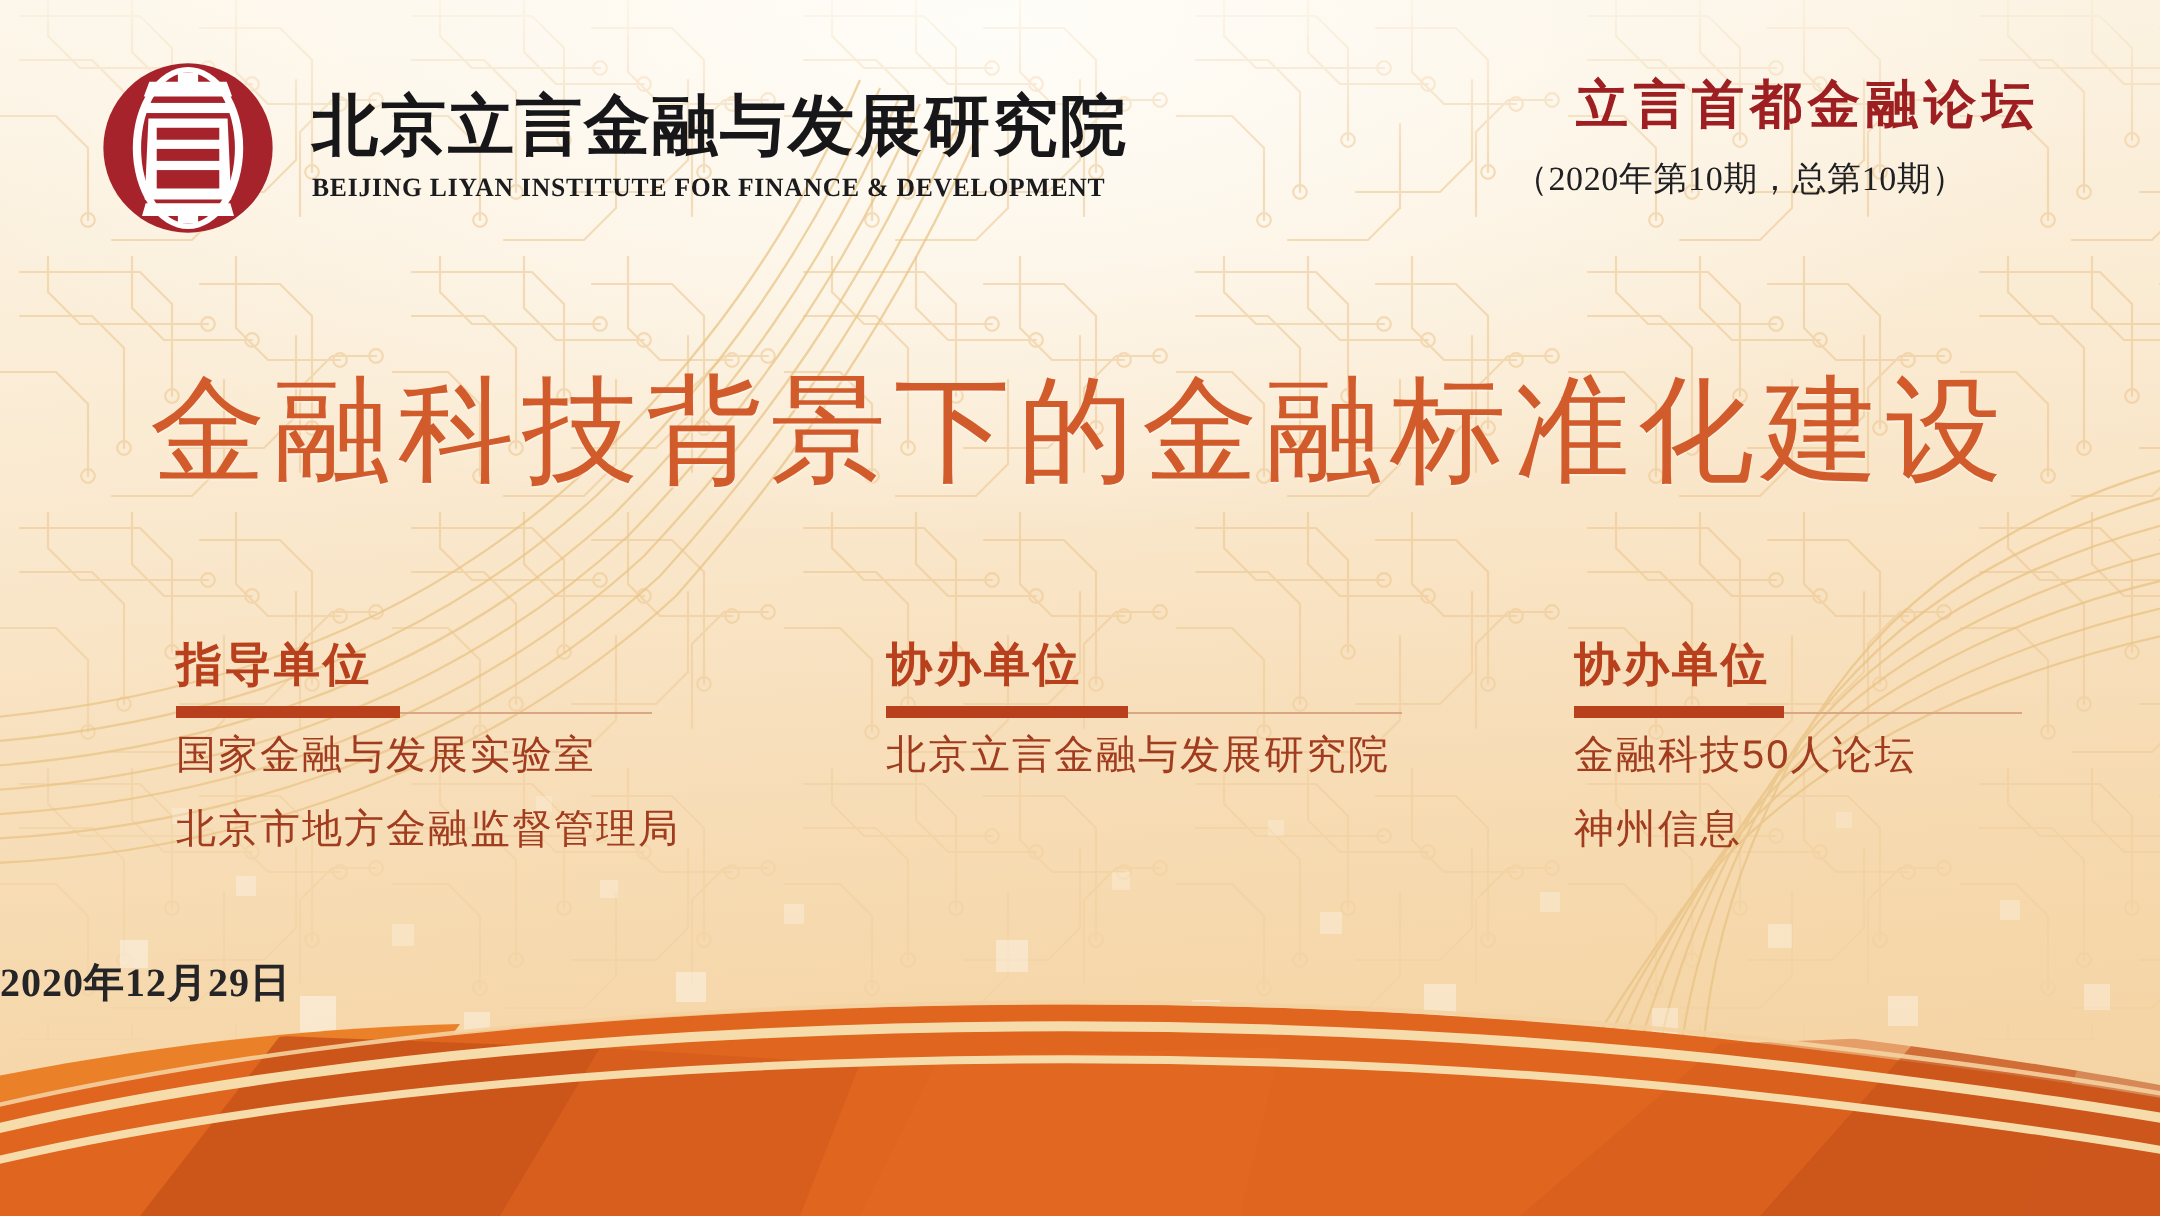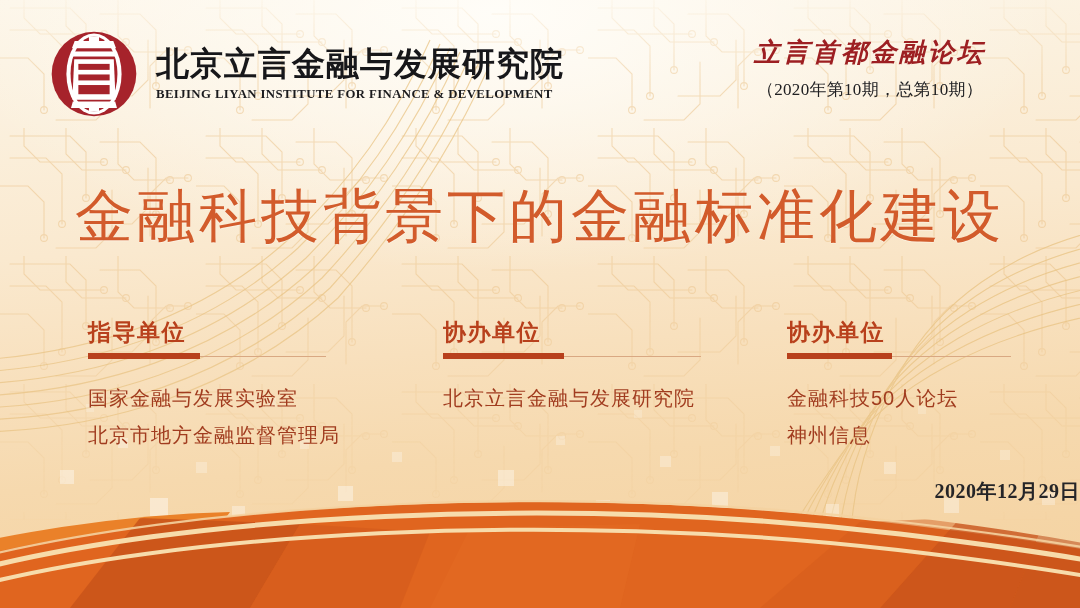--- a/index.html
+++ b/index.html
@@ -92,26 +92,26 @@
   .forum-block {
     position: absolute;
     right: 60px;
     top: 38px;
     text-align: center;
     width: 300px;
   }
   .forum-title {
     font-family: "Liberation Serif", "DejaVu Serif", serif;
     font-weight: 700;
-    font-style: italic;
     font-size: 26px;
     letter-spacing: 3px;
     color: #9d1f22;
     line-height: 1.15;
     white-space: nowrap;
+    text-align: right;
   }
   .forum-sub {
     margin-top: 10px;
     font-family: "Liberation Serif", "DejaVu Serif", serif;
     font-weight: 400;
     font-size: 17px;
     letter-spacing: 0.3px;
     color: #202023;
     white-space: nowrap;
   }
@@ -174,39 +174,39 @@
   }
   .org-rule .thick {
     position: absolute;
     left: 0;
     top: 0;
     width: 47%;
     height: 6px;
     background: #b8401c;
   }
   .org-items {
-    margin-top: 28px;
+    margin-top: 8px;
   }
   .org-item {
     font-family: "Liberation Sans", "DejaVu Sans", sans-serif;
     font-size: 20px;
     letter-spacing: 1px;
     color: #a13c1f;
     line-height: 1.0;
     margin-bottom: 17px;
     white-space: nowrap;
   }
 
   
   .date {
     position: absolute;
     top: 478px;
     left: 0;
     width: 1080px;
-    text-align: right;
+    text-align: left;
     font-family: "Liberation Serif", "DejaVu Serif", serif;
     font-weight: 700;
     font-size: 20px;
     letter-spacing: 0.5px;
     color: #252528;
     white-space: nowrap;
   }
 
   
   .bottom-arc {

